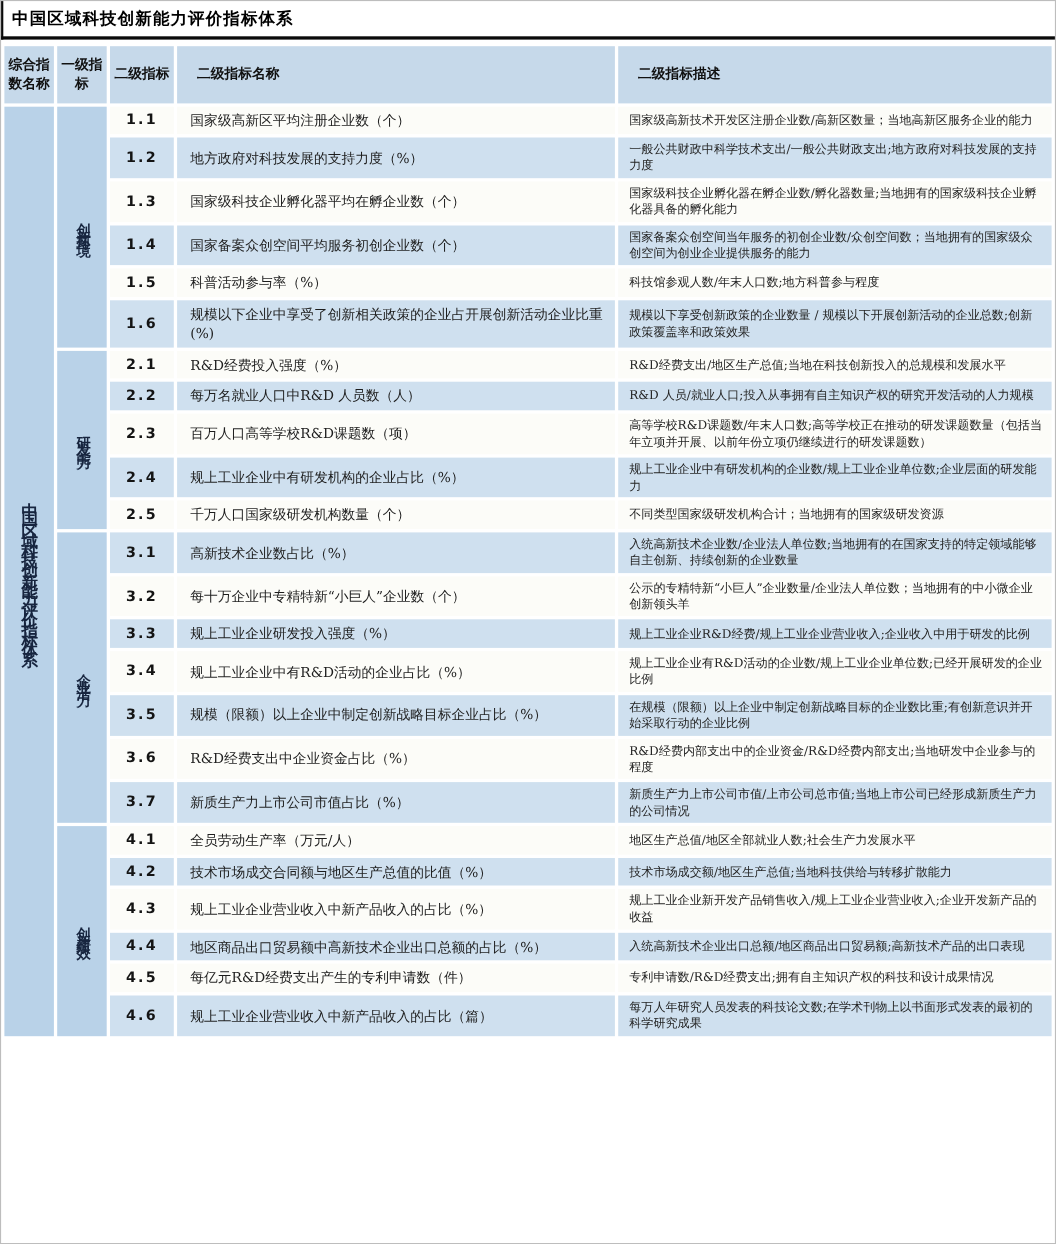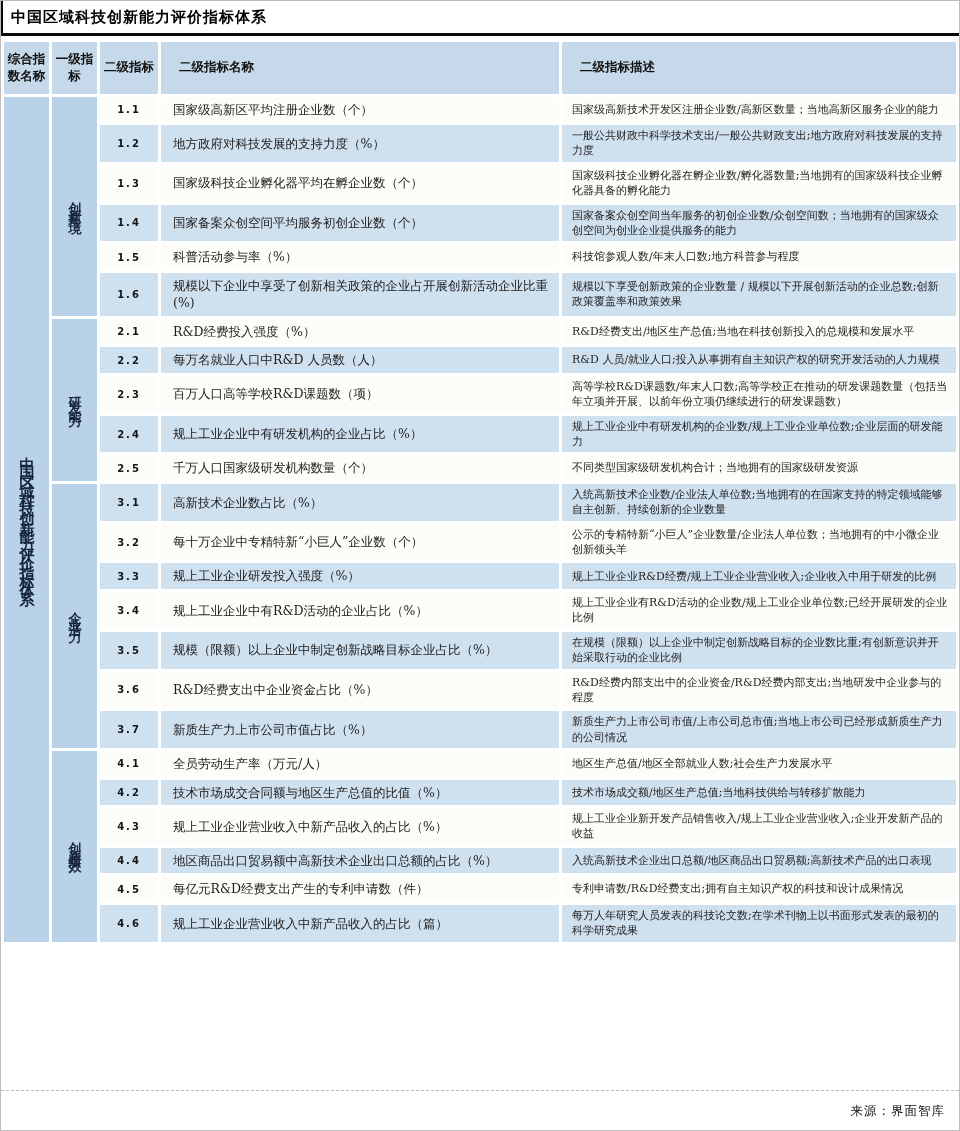--- a/index.html
+++ b/index.html
@@ -31,21 +31,21 @@
   th.ctr{text-align:center;padding:4px 2px;}
   td{vertical-align:middle;}
   td.leftcol{background:#b9d2e8;text-align:center;}
   .vtext{
     display:inline-block;writing-mode:vertical-lr;text-orientation:upright;
     font-weight:bold;color:#17253f;
   }
   .vtext.big{font-size:15px;letter-spacing:9px;}
   .vtext.sec{font-size:13px;letter-spacing:6px;}
   td.code{
-    font-family:"DejaVu Sans", sans-serif;font-weight:bold;font-size:10px;
+    font-family:"DejaVu Sans", sans-serif;font-weight:bold;font-size:13px;
     text-align:center;letter-spacing:2px;color:#141414;padding:2px;
   }
   td.name{font-size:12.5px;padding:4px 8px 4px 12px;line-height:1.4;color:#1d1d1d;}
   td.desc{font-size:11px;padding:3px 8px 3px 10px;line-height:1.4;color:#242424;}
   tbody tr:nth-child(odd) td.stripe{background:#fcfcf8;}
   tbody tr:nth-child(even) td.stripe{background:#cfe0ef;}
   .footer{
     margin-top:auto;border-top:1px dashed #b9b9b9;
     text-align:right;font-size:12.5px;color:#111;
     padding:12px 14px 10px 0;letter-spacing:1px;
@@ -210,15 +210,14 @@
         <td class="desc stripe">专利申请数/R&amp;D经费支出;拥有自主知识产权的科技和设计成果情况</td>
       </tr>
       <tr>
         <td class="code stripe">4.6</td>
         <td class="name stripe">规上工业企业营业收入中新产品收入的占比（篇）</td>
         <td class="desc stripe">每万人年研究人员发表的科技论文数;在学术刊物上以书面形式发表的最初的科学研究成果</td>
       </tr>
     </tbody>
   </table>
 
-  <div class="footer">来源：界面智库</div>
 
 </div>
 
 </body></html>

